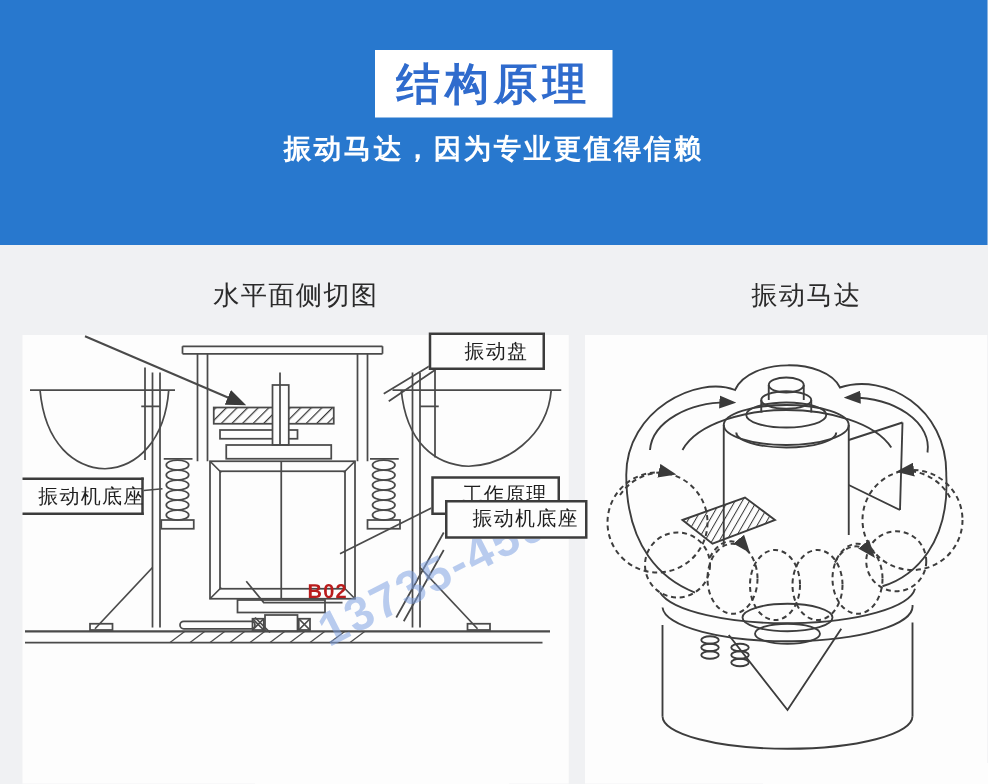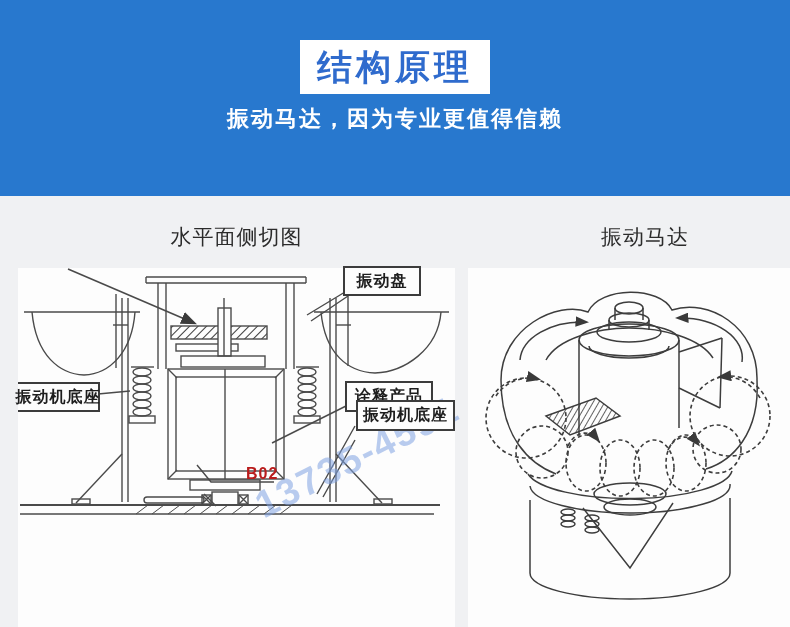--- a/index.html
+++ b/index.html
@@ -39,22 +39,22 @@
   .diagram{
     position:absolute;top:268px;background:#fdfdfd;overflow:hidden;
   }
   .diagram.left{left:18px;width:437px;height:359px;}
   .diagram.right{left:468px;width:322px;height:359px;}
   .diagram svg{display:block;}
   
   .callout{
     position:absolute;background:#fdfdfd;border:2px solid #3c3c3c;
     display:flex;align-items:center;justify-content:center;
-    font-size:16px;font-weight:bold;color:#1e1e1e;letter-spacing:1px;
-    white-space:nowrap;z-index:5;
+    font-size:16px;font-weight:normal;color:#1e1e1e;letter-spacing:1px;
+    white-space:nowrap;z-index:5;padding-left:15px;
   }
   .co-pan   {left:343px;top:266px;width:74px;height:26px;}
   .co-spring{left:18px; top:382px;width:80px;height:26px;border-left:none;}
   .co-motor {left:345px;top:381px;width:84px;height:27px;}
   .co-base  {left:356px;top:400px;width:95px;height:27px;}
   .part-code{
     position:absolute;left:246px;top:465px;z-index:5;
     font-family:Liberation Sans, sans-serif;
     font-size:16px;font-weight:bold;color:#b91c1c;letter-spacing:1px;
   }
@@ -261,17 +261,17 @@
         <ellipse cx="124" cy="250" rx="7" ry="3"></ellipse>
           <ellipse cx="124" cy="256" rx="7" ry="3"></ellipse>
           <ellipse cx="124" cy="262" rx="7" ry="3"></ellipse>
       </g>
     </g>
   </svg>
 </div>
 
 <div class="callout co-pan">振动盘</div>
 <div class="callout co-spring">振动机底座</div>
-<div class="callout co-motor">诠释产品</div>
+<div class="callout co-motor">工作原理</div>
 <div class="callout co-base">振动机底座</div>
 <div class="part-code">B02</div>
 
 <div class="watermark">13735-4591</div>
 
 </body></html>

